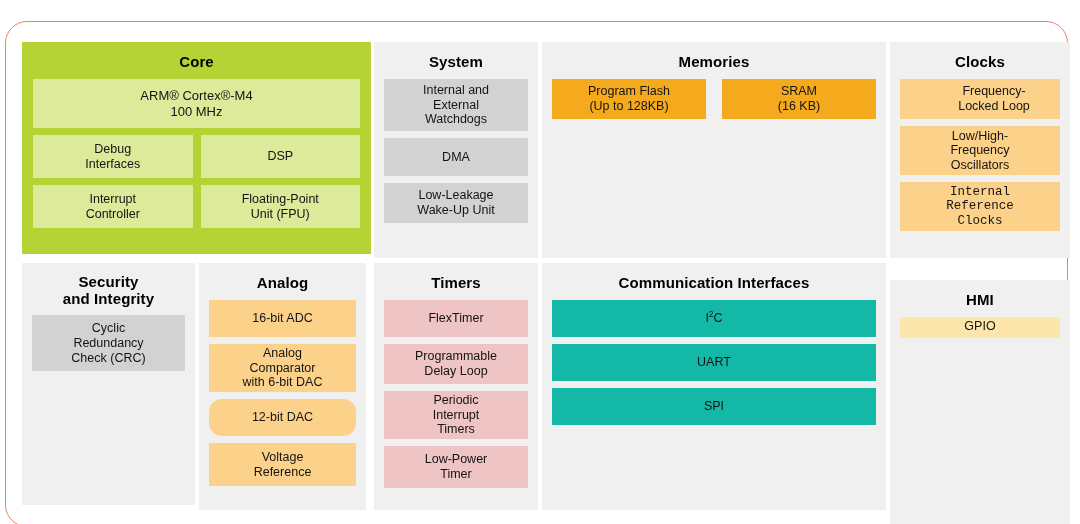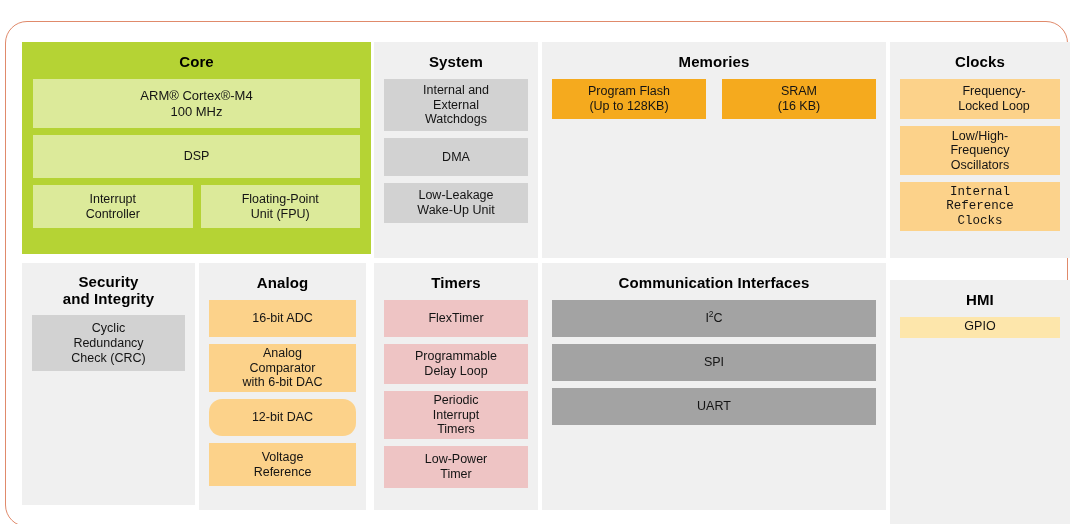--- a/index.html
+++ b/index.html
@@ -84,21 +84,21 @@
     margin-bottom: 7px;
     padding: 4px 4px;
   }
   .block:last-child { margin-bottom: 0; }
 
   .b-core   { background: #dcea9a; }
   .b-gray   { background: #d2d2d2; }
   .b-orange { background: #f5aa1e; }
   .b-amber  { background: #fcd28a; }
   .b-pink   { background: #eec4c4; }
-  .b-blue   { background: #a3a3a3; }
+  .b-blue   { background: #14b8a6; }
   .b-yellow { background: #fde6ab; }
 
   
   #panel-core    { left: 0;    top: 0;  width: 349px; height: 212px; }
   #panel-system  { left: 352px; top: 0; width: 164px; height: 216px; }
   #panel-memories{ left: 520px; top: 0; width: 344px; height: 216px; }
   #panel-clocks  { left: 868px; top: 0; width: 180px; height: 216px; }
 
   #core-cpu { height: 49px; font-size: 13px; }
   .core-row {
@@ -161,20 +161,26 @@
       <div class="panel-title">Core</div>
       <div class="panel-body">
         <div class="block b-core" id="core-cpu">
           <span>
             <span>ARM® Cortex®-M4</span><br>
             <span>100 MHz</span>
           </span>
         </div>
         <div class="core-row">
           <div class="block b-core">
+            <span>
+              <span>Debug</span><br>
+              <span>Interfaces</span>
+            </span>
+          </div>
+          <div class="block b-core">
             <span>DSP</span>
           </div>
         </div>
         <div class="core-row">
           <div class="block b-core">
             <span>
               <span>Interrupt</span><br>
               <span>Controller</span>
             </span>
           </div>
@@ -324,26 +330,26 @@
         </div>
       </div>
     </div>
 
     <div class="panel" id="panel-comm">
       <div class="panel-title">Communication Interfaces</div>
       <div class="panel-body">
         <div class="block b-blue" id="cm-i2c">
           <span><span>I</span><sup>2</sup><span>C</span></span>
         </div>
+        <div class="block b-blue" id="cm-uart">
+          <span>UART</span>
+        </div>
         <div class="block b-blue" id="cm-spi">
           <span>SPI</span>
         </div>
-        <div class="block b-blue" id="cm-uart">
-          <span>UART</span>
-        </div>
       </div>
     </div>
 
     <div class="panel" id="panel-hmi">
       <div class="panel-title">HMI</div>
       <div class="panel-body">
         <div class="block b-yellow" id="hmi-gpio">
           <span>GPIO</span>
         </div>
       </div>

